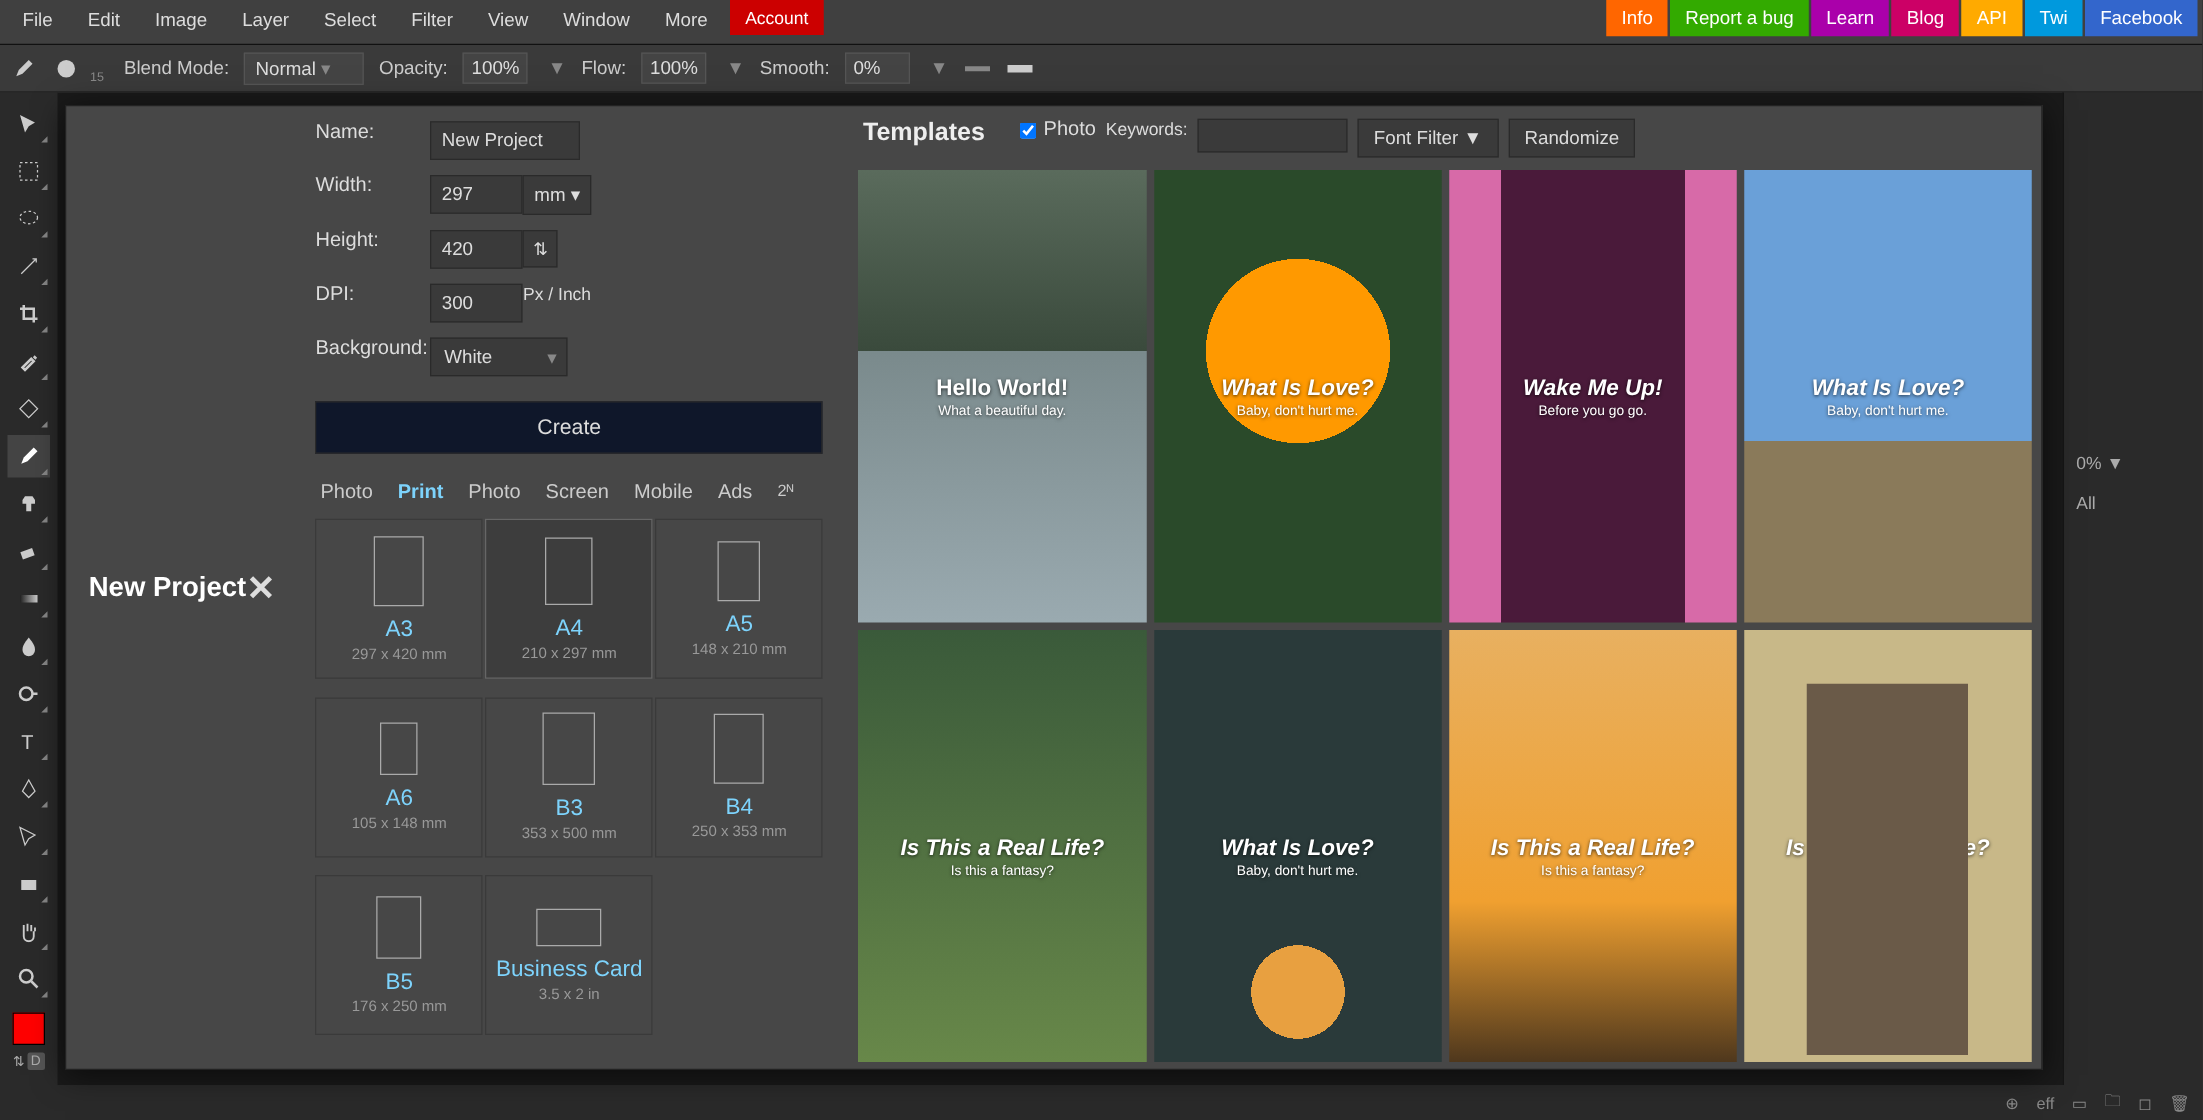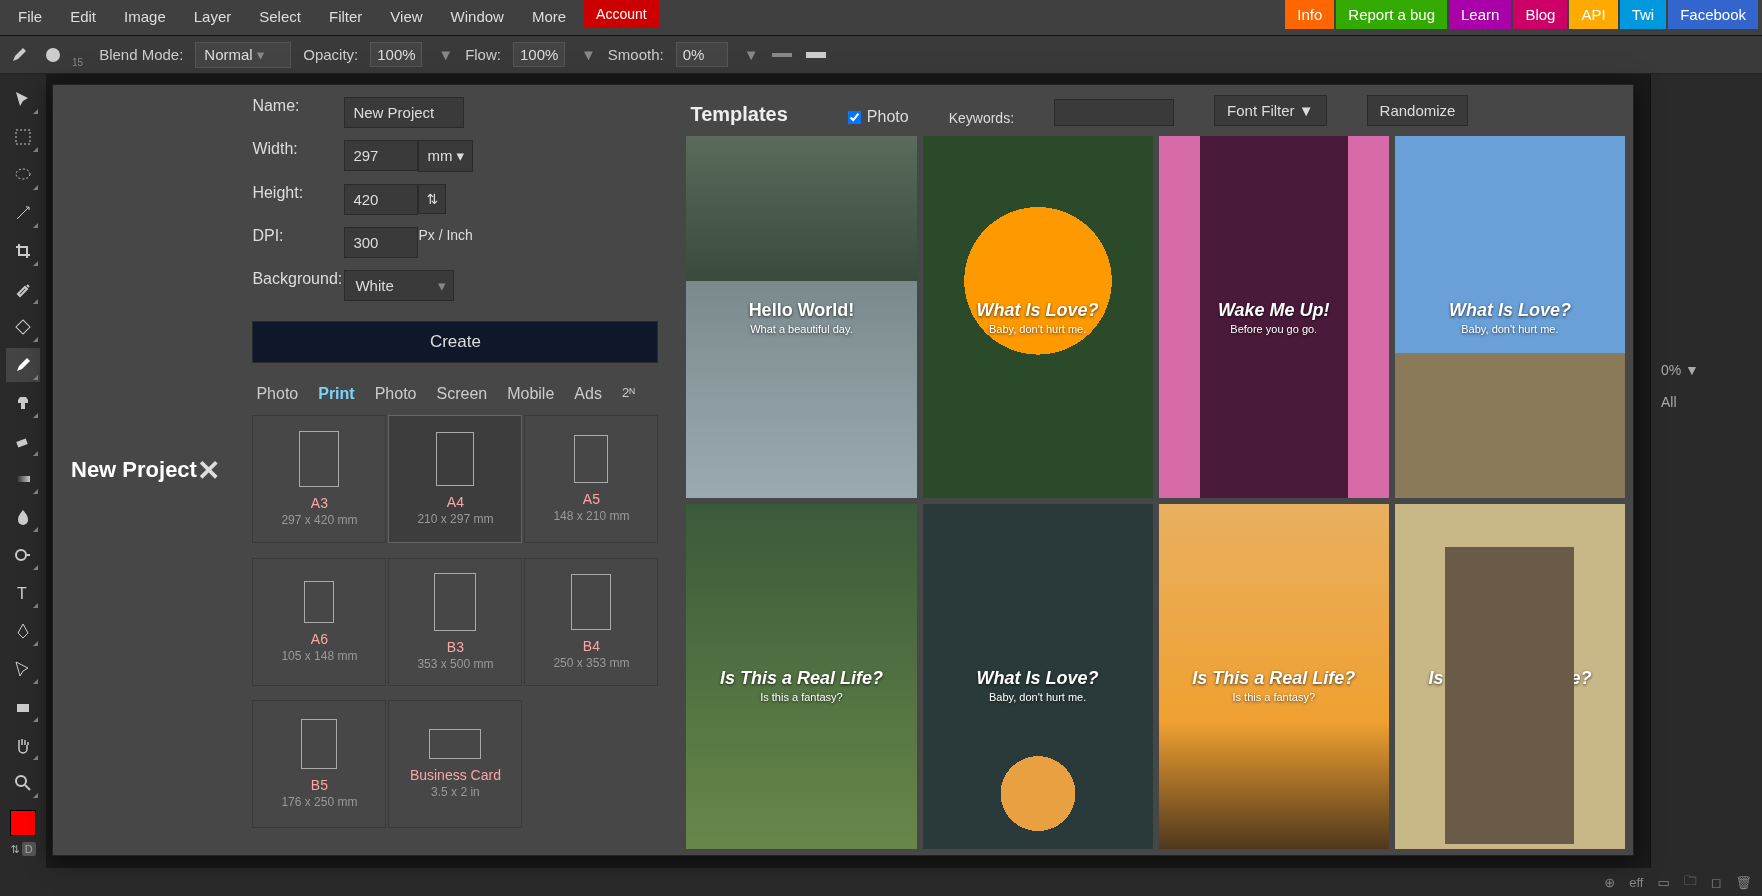--- a/index.html
+++ b/index.html
@@ -60,26 +60,26 @@
 .cat-tabs{display:flex;gap:12px;padding:6px 8px;color:#ccc;font-size:16px;flex-wrap:wrap}
 .cat-tabs .ct{cursor:pointer;padding:2px 4px}
 .cat-tabs .ct.active{color:#7dd3fc;font-weight:bold}
 .cat-tabs .ct.last{font-size:13px}
 
 
 .preset-grid{flex:1;padding:4px 8px 8px 8px;overflow:auto;display:grid;grid-template-columns:repeat(3,1fr);gap:2px}
 .preset{background:#474747;border:1px solid #3a3a3a;display:flex;flex-direction:column;align-items:center;justify-content:center;padding:10px 4px;cursor:pointer;height:128px}
 .preset.sel{background:#3d3d3d;border-color:#666}
 .preset .pbox{border:1px solid #aaa;margin-bottom:8px}
-.preset .pname{font-size:14px;color:#fca5a5}
+.preset .pname{font-size:18px;color:#7dd3fc}
 .preset .psize{font-size:12px;color:#999;margin-top:2px}
 
 
 .tplcol{flex:1;display:flex;flex-direction:column;overflow:hidden;padding:6px 4px}
-.tpl-head{display:flex;align-items:flex-end;gap:40px;padding:4px 8px 10px 8px}
+.tpl-head{display:flex;align-items:flex-start;gap:8px;padding:4px 8px 10px 8px}
 .tpl-head h3{font-size:20px;color:#eee;font-weight:bold;margin-right:20px}
 .tpl-head label{display:flex;align-items:center;gap:6px;font-size:16px}
 .tpl-head input[type=text]{background:#3a3a3a;border:1px solid #2a2a2a;color:#ddd;padding:5px;width:120px}
 .tpl-btn{background:#3a3a3a;border:1px solid #2a2a2a;color:#ddd;padding:6px 12px;font-size:15px;cursor:pointer}
 .tpl-grid{flex:1;display:grid;grid-template-columns:repeat(4,1fr);gap:6px;overflow:auto;padding:0 4px}
 .tpl{position:relative;background:#555;display:flex;align-items:center;justify-content:center;overflow:hidden;height:362px}
 .tpl .ov{position:absolute;text-align:center;color:#fff;text-shadow:0 1px 3px rgba(0,0,0,.7)}
 .tpl .ov .t1{font-size:18px;font-weight:bold;font-style:italic}
 .tpl .ov .t2{font-size:11px;margin-top:2px}
 .tpl.c1{background:linear-gradient(#5a6b5c 0%,#3a4a3c 40%,#7a8a8c 40%,#9aaab0 100%)}

